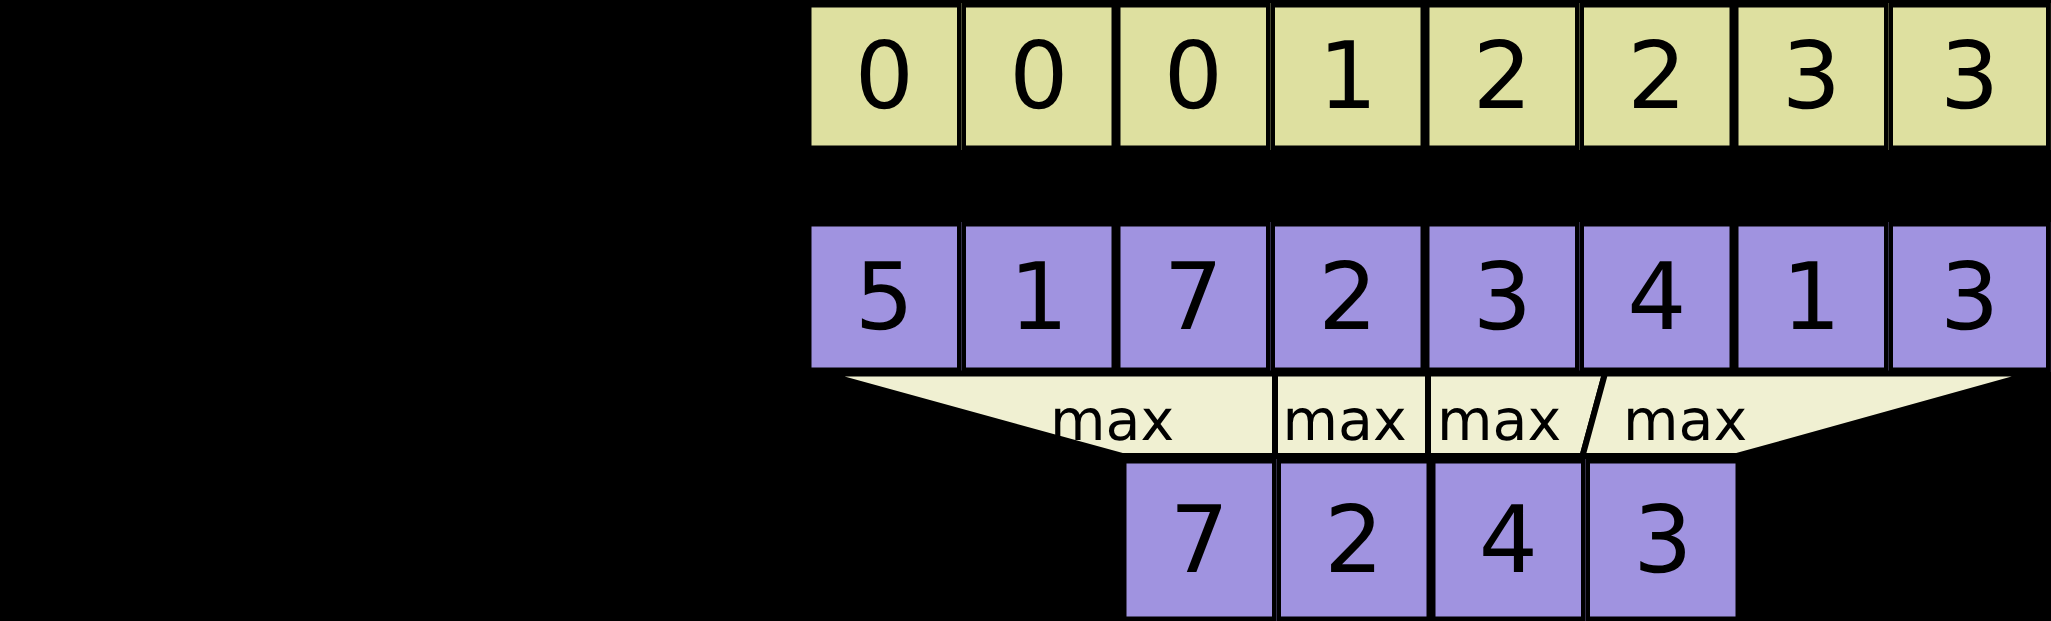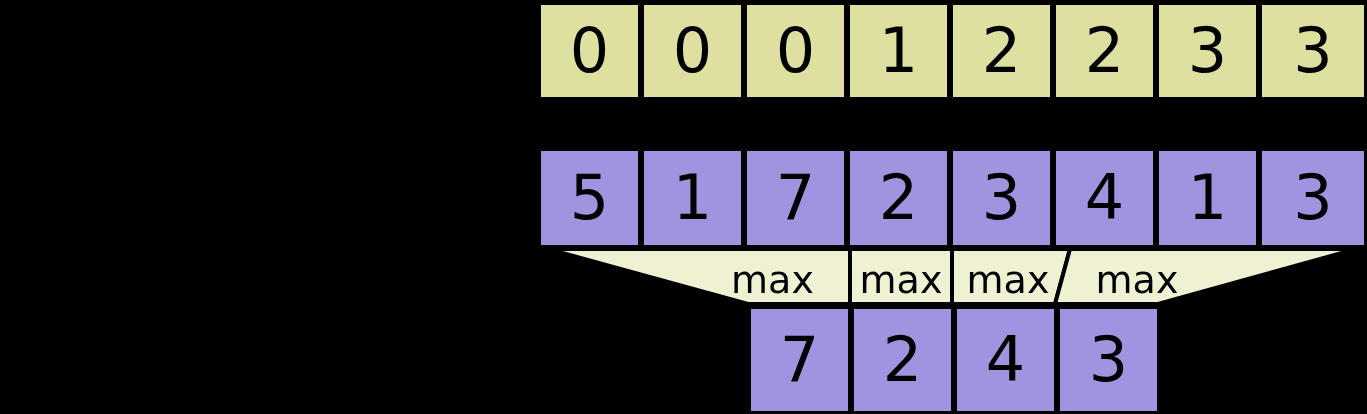--- a/index.html
+++ b/index.html
@@ -41,21 +41,21 @@
     height: 414px;
     pointer-events: none;
   }
   .max-label {
     position: absolute;
     color: #000000;
     font-size: 38px;
     line-height: 1;
     font-family: "DejaVu Sans", sans-serif;
     white-space: nowrap;
-    text-align: center;
+    text-align: left;
   }
 </style>
 </head>
 <body>
 
 <div id="stage">
 
   <div>
     <div class="cell index" style="left:538px;  top:2px;  width:103px; height:98px;">0</div>
     <div class="cell index" style="left:641px;  top:2px;  width:103px; height:98px;">0</div>

